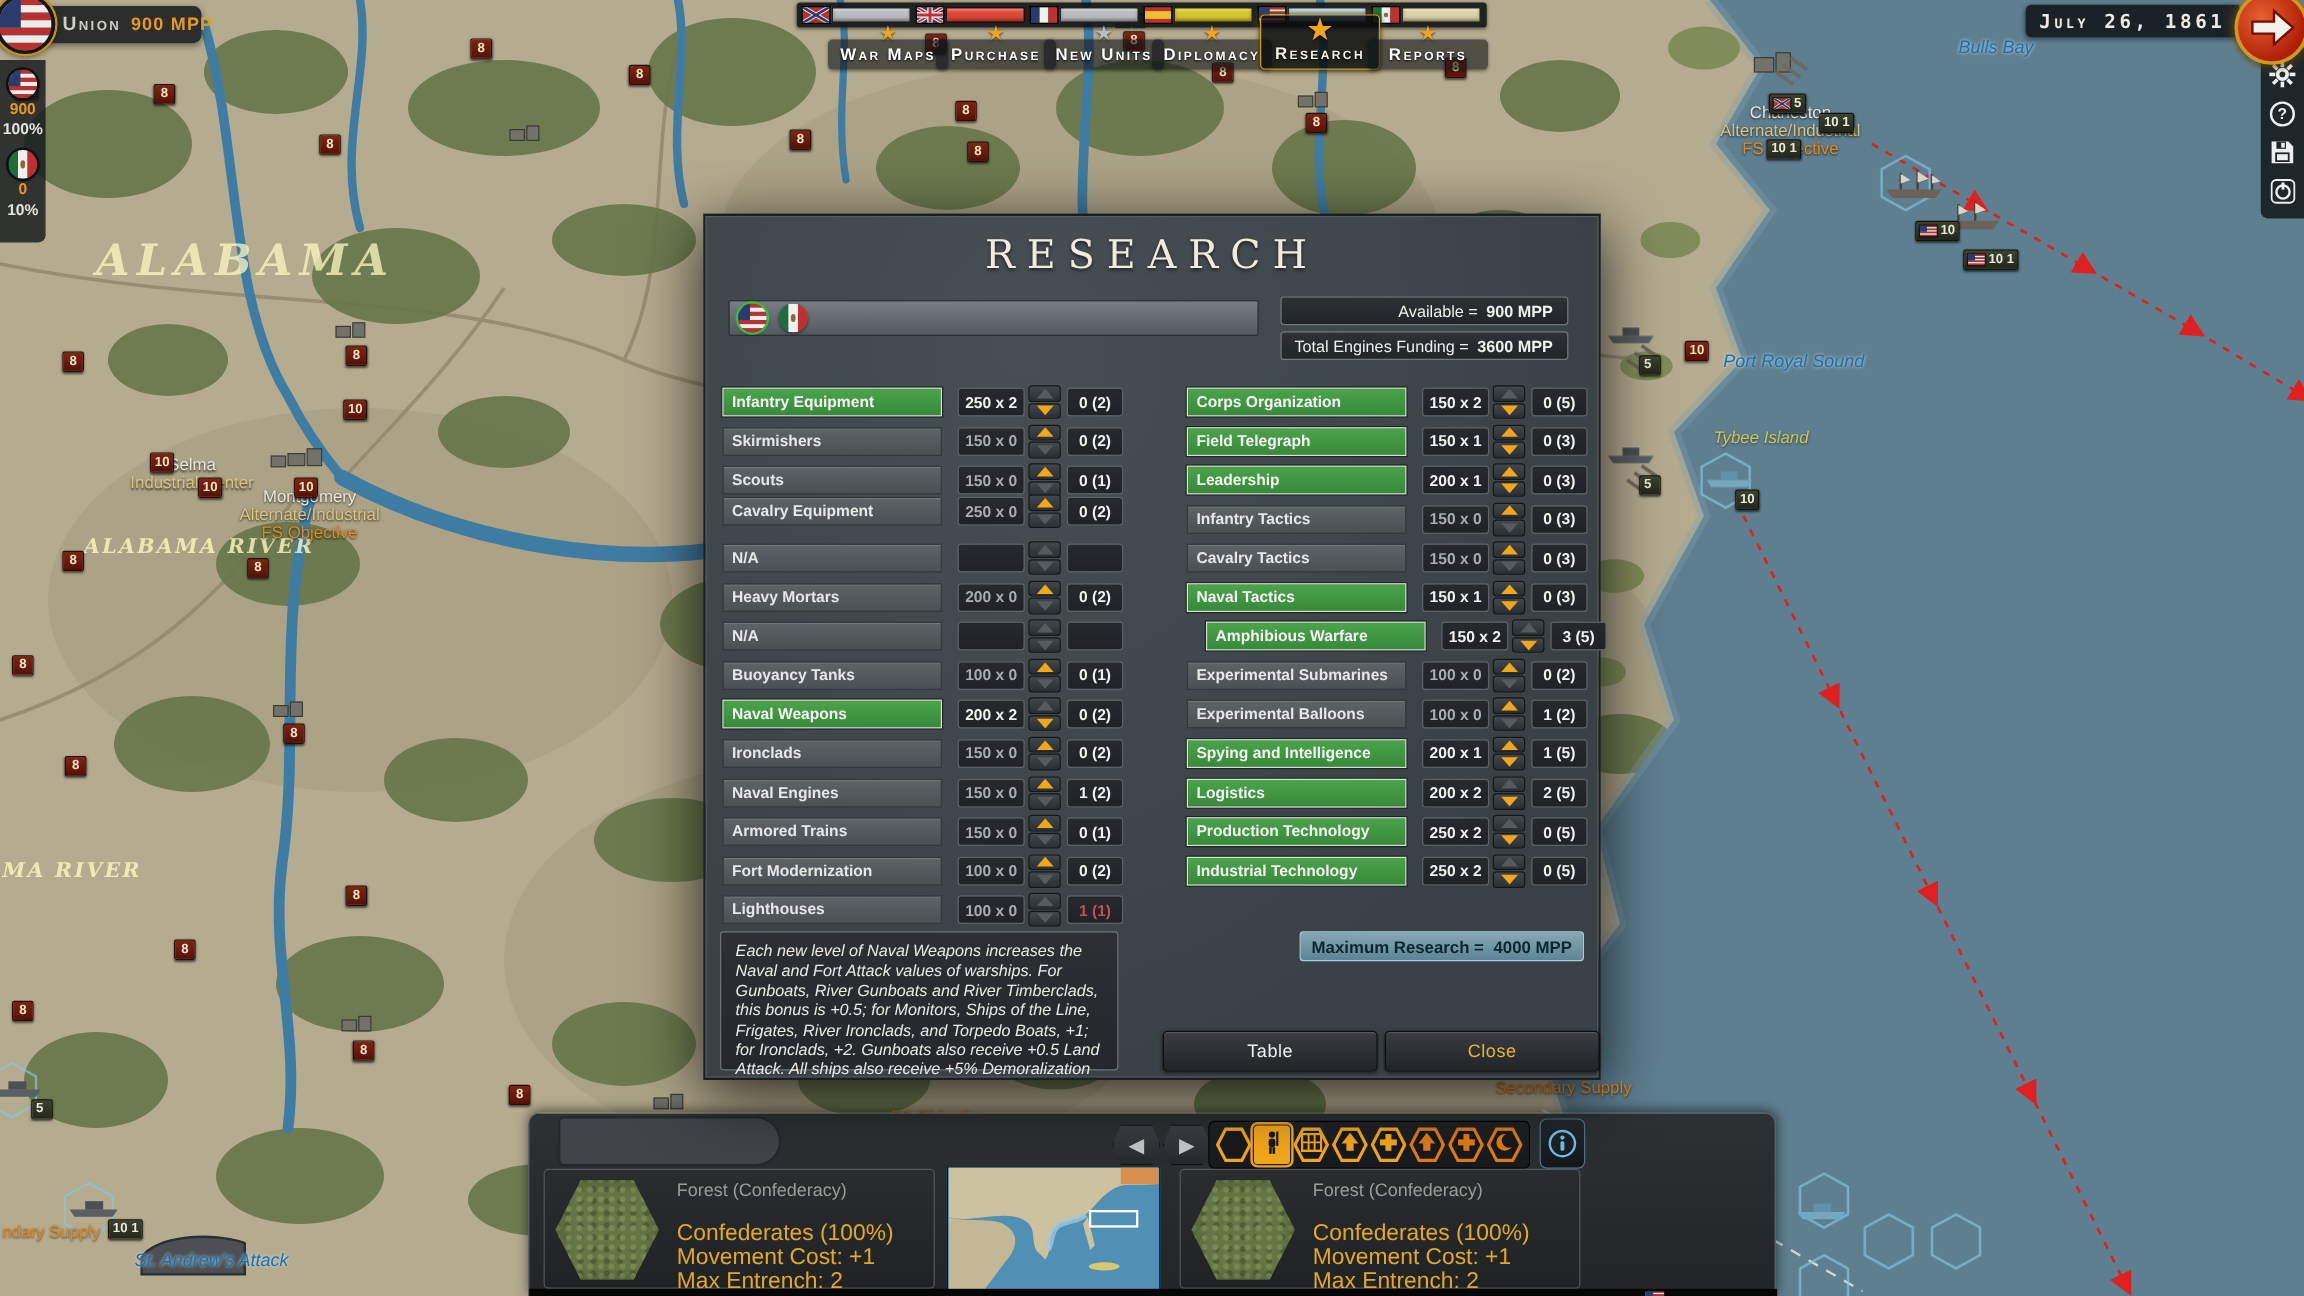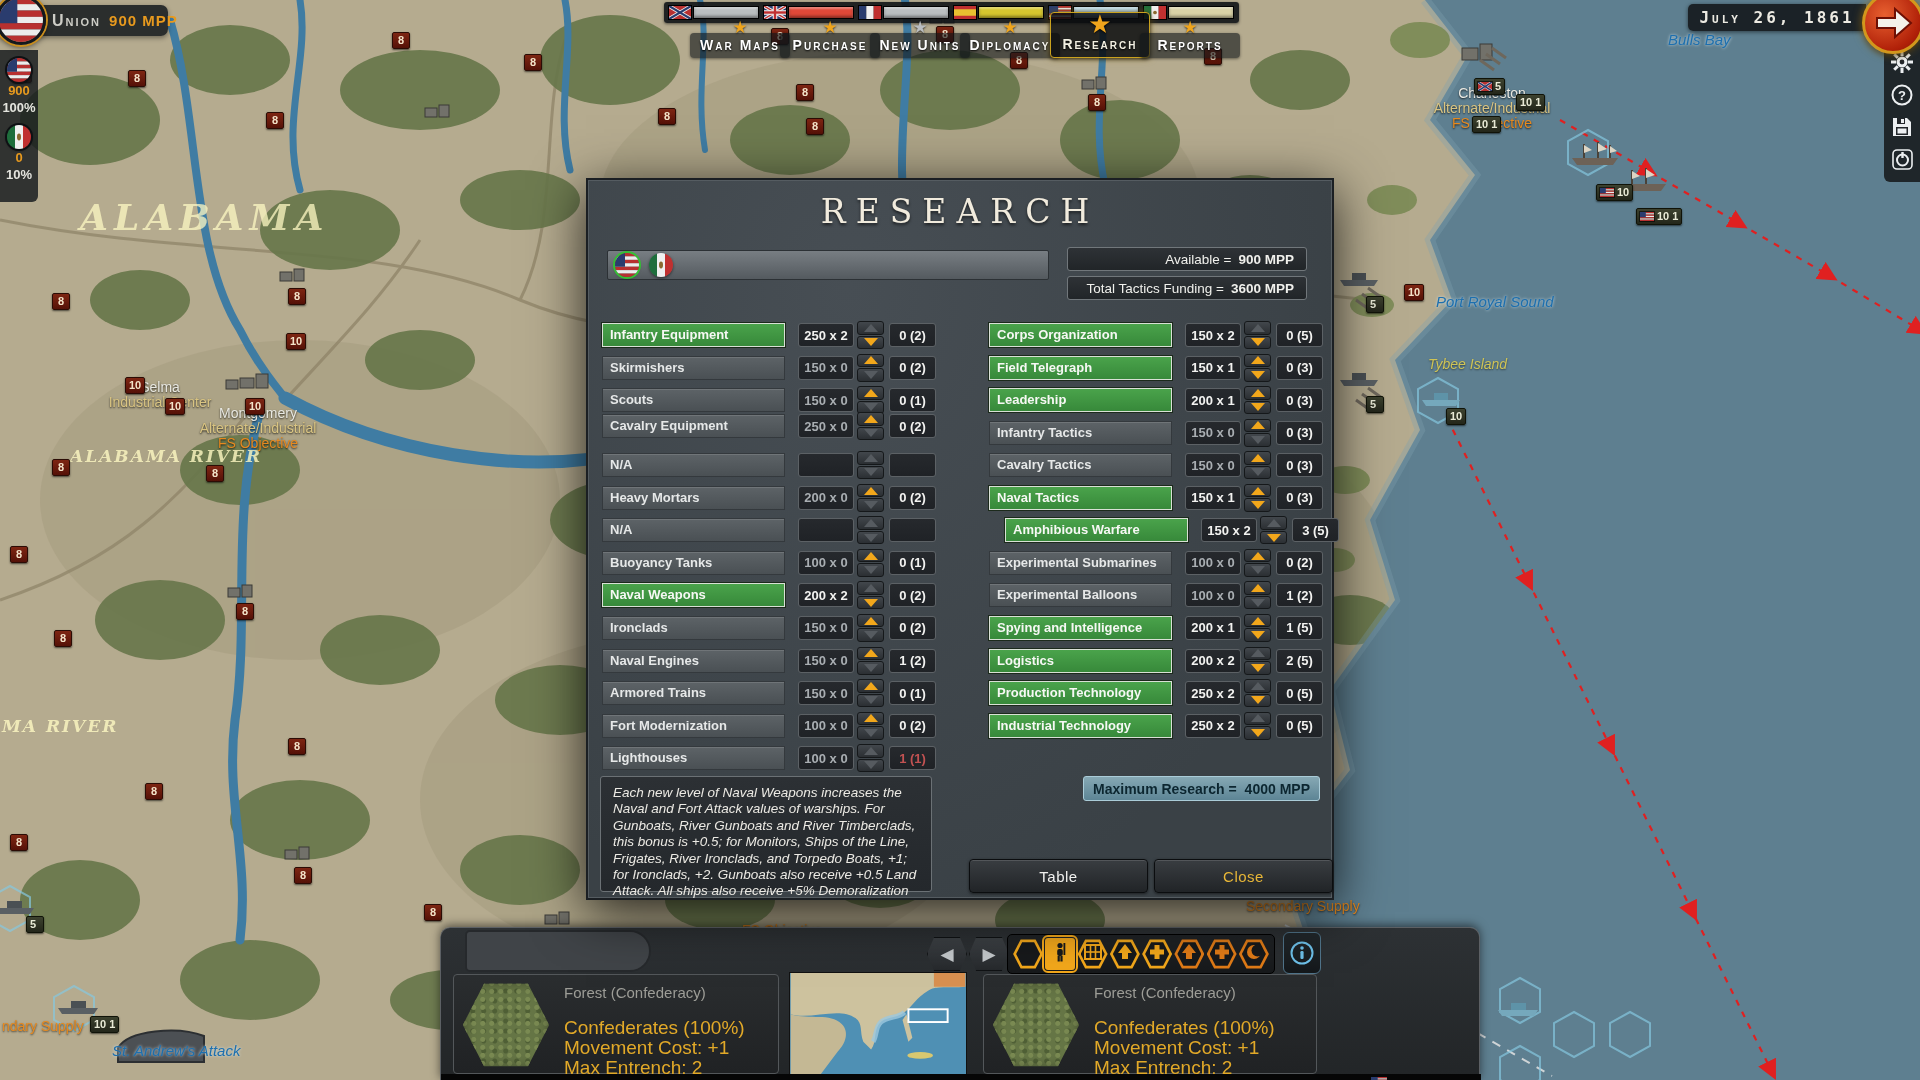--- a/index.html
+++ b/index.html
@@ -405,21 +405,21 @@
       <div class="map-label multi" style="left: 258px; top: 406px;">
         <span class="w">Montgomery</span>
         <span class="k">Alternate/Industrial</span>
         <span class="o">FS Objective</span>
       </div>
       <div class="map-label multi" style="left: 1492px; top: 86px;">
         <span class="w">Charleston</span>
         <span class="k">Alternate/Industrial</span>
         <span class="o">FS Objective</span>
       </div>
-      <div class="map-label water" style="left: 1668px; top: 31px;">Bulls Bay</div>
+      <div class="map-label water" style="left: 1632px; top: 31px;">Bulls Bay</div>
       <div class="map-label water" style="left: 1436px; top: 293px;">Port Royal Sound</div>
       <div class="map-label island" style="left: 1428px; top: 356px;">Tybee Island</div>
       <div class="map-label orange" style="left: 1246px; top: 898px;">Secondary Supply</div>
       <div class="map-label orange" style="left: 742px; top: 922px;">FS Objective</div>
       <div class="map-label orange" style="left: 2px; top: 1018px;">ndary Supply</div>
       <div class="map-label water" style="left: 112px; top: 1042px;">St. Andrew's Attack</div>
     </div>
   <div id="badge-layer">
       <span class="badge" style="left: 12px; top: 66px;">10</span>
       <span class="badge" style="left: 128px; top: 70px;">8</span>
@@ -712,21 +712,21 @@
             <rect x="16" width="8" height="14" fill="#c03030"></rect>
             <circle cx="12" cy="7" r="2" fill="#8a6a30"></circle>
           </svg>
         </span>
       </div>
     <div class="info-box" style="top:67px">
       <span>Available =</span>
       <b>900 MPP</b>
     </div>
     <div class="info-box" style="top:96px">
-      <span>Total Tactics Funding =</span>
+      <span>Total Engines Funding =</span>
       <b>3600 MPP</b>
     </div>
 
     <div class="rcol" id="col-left" style="left:14px">
         <div class="rrow" style="top: 0px;">
           <div class="rlbl sel">Infantry Equipment</div>
           <div class="rbox cost">250 x 2</div>
           <div class="spin">
             <div class="spbtn">
               <span class="tri up"></span>

